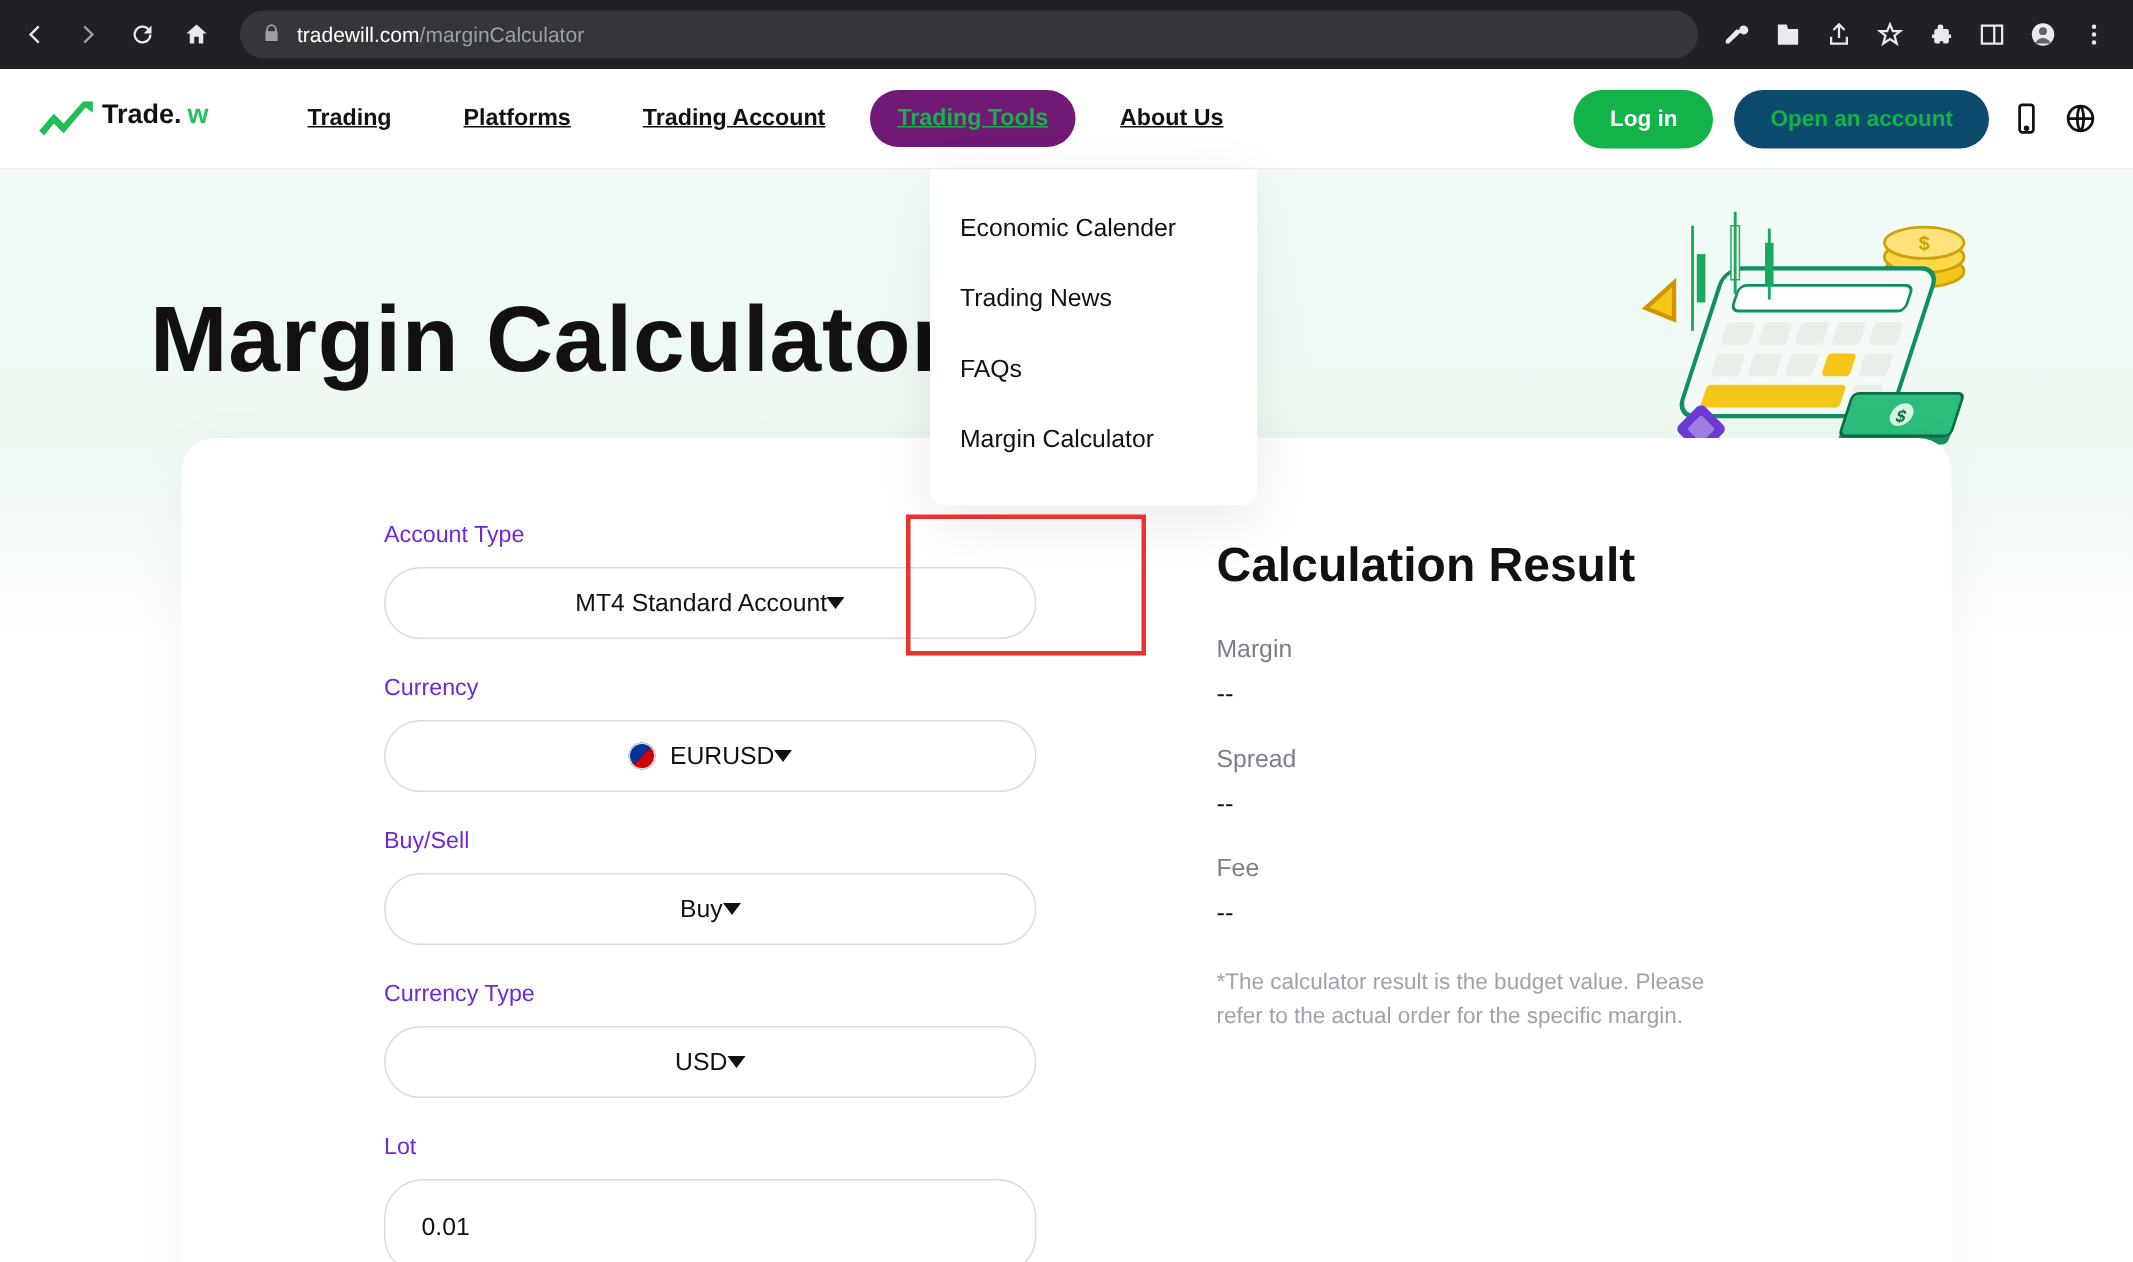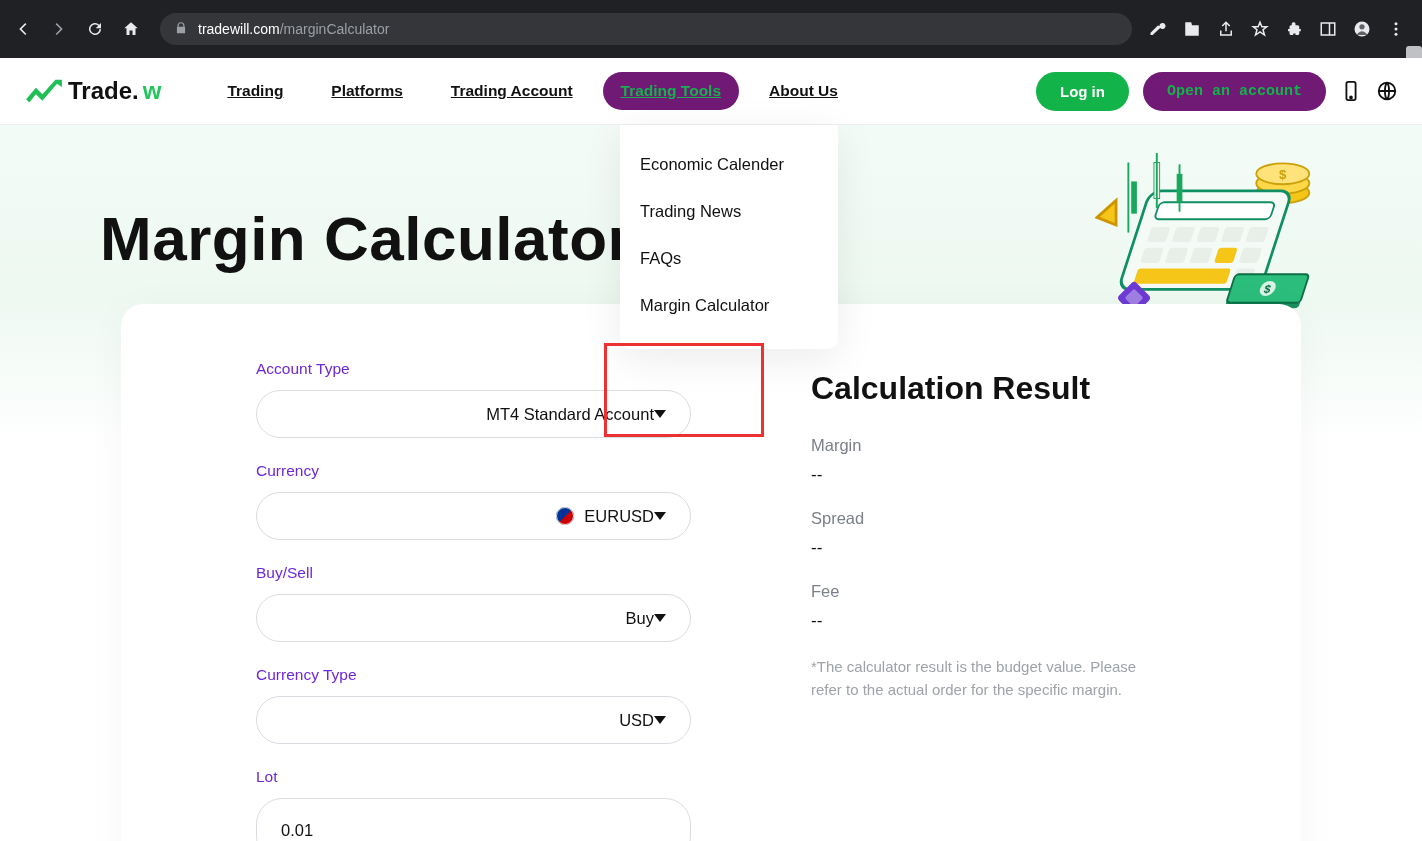--- a/index.html
+++ b/index.html
@@ -6,21 +6,21 @@
   body {
     font-family: -apple-system, BlinkMacSystemFont, "Segoe UI", Arial, sans-serif;
     background: #fff;
     width: 1422px;
     overflow-x: hidden;
   }
 
   
   .chrome {
     background: #202124;
-    height: 58px;
+    height: 46px;
     display: flex;
     align-items: center;
     padding: 0 10px;
     gap: 10px;
     color: #9aa0a6;
   }
   .chrome .nav-btn { width:26px; height:26px; display:flex; align-items:center; justify-content:center; border-radius:50%; cursor:pointer;}
   .chrome .nav-btn svg { width:18px; height:18px; fill:#9aa0a6; }
   .chrome .nav-btn.active svg { fill:#e8eaed; }
   .url-bar {
@@ -48,36 +48,36 @@
   .site-header{
     height:67px;
     border-bottom:1px solid #eee;
     display:flex;
     align-items:center;
     padding:0 24px;
     background:#fff;
     position:relative;
     z-index:2;
   }
-  .logo{display:flex;align-items:center;gap:4px;font-weight:800;color:#111;font-size:24px;cursor:pointer;}
+  .logo{display:flex;gap:4px;font-weight:800;color:#111;font-size:18px;cursor:pointer;}
   .logo svg{width:40px;height:26px;}
   .logo .w{color:#111;}
   .logo .suffix{color:#22c55e;font-weight:700;}
   .main-nav{display:flex;gap:12px;margin-left:48px;}
   .nav-item{
     font-weight:700;color:#111;font-size:15.5px;
     padding:10px 18px;border-radius:22px;cursor:pointer;
     white-space:nowrap;
     text-decoration:underline;
   }
   .nav-item.highlight{background:#701a75;color:#16b14c;}
   .header-right{margin-left:auto;display:flex;align-items:center;gap:14px;}
   .btn{font-weight:700;font-size:15px;border-radius:22px;padding:11px 24px;cursor:pointer;border:none;}
   .btn-login{background:#12b348;color:#fff;}
-  .btn-open{background:#701a75;color:#12b348;font-family:Liberation Mono, monospace;}
+  .btn-open{background:#0c4a6e;color:#12b348;}
   .hicon{width:22px;height:22px;display:flex;align-items:center;justify-content:center;cursor:pointer;}
   .hicon svg{width:22px;height:22px;fill:none;stroke:#111;stroke-width:2;}
 
   
   .dropdown{
     position:absolute;
     top:67px; left:620px;
     width:218px;
     background:#fff;
     border-radius:0 0 10px 10px;
@@ -116,21 +116,21 @@
     padding:56px 60px 56px 135px;
     display:flex;
     gap:120px;
     z-index:1;
   }
   .form-col{width:435px;}
   .field{margin-bottom:24px;}
   .field-label{font-size:15.5px;color:#6d28d9;margin-bottom:12px;}
   .select{
     width:100%;height:48px;border:1px solid #d9dde1;border-radius:26px;
-    display:flex;align-items:center;justify-content:flex-end;
+    display:flex;align-items:center;justify-content:center;
     padding:0 24px;font-size:16.5px;color:#111;cursor:pointer;background:#fff;
   }
   .select .val{display:flex;align-items:center;gap:10px;}
   .caret{width:0;height:0;border-left:6px solid transparent;border-right:6px solid transparent;border-top:8px solid #111;}
   .flag{width:18px;height:18px;border-radius:50%;background:linear-gradient(135deg,#003399 0 50%,#cc0000 50% 100%);position:relative;}
   .flag::after{content:"";position:absolute;inset:0;border-radius:50%;border:1px solid #ddd;}
   .input{
     width:100%;height:64px;border:1px solid #d9dde1;border-radius:26px;
     padding:0 24px;font-size:16.5px;color:#111;background:#fff;outline:none;
   }

